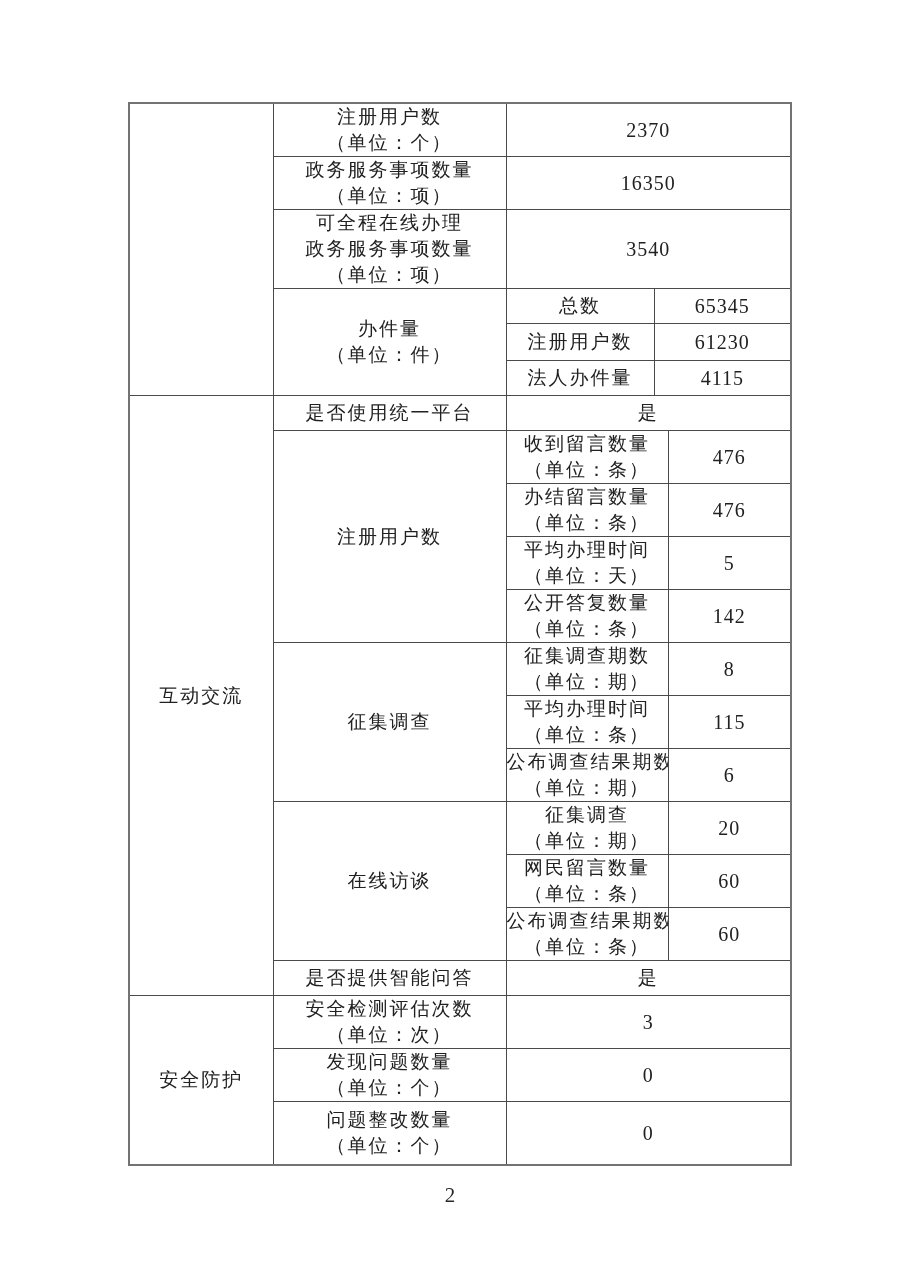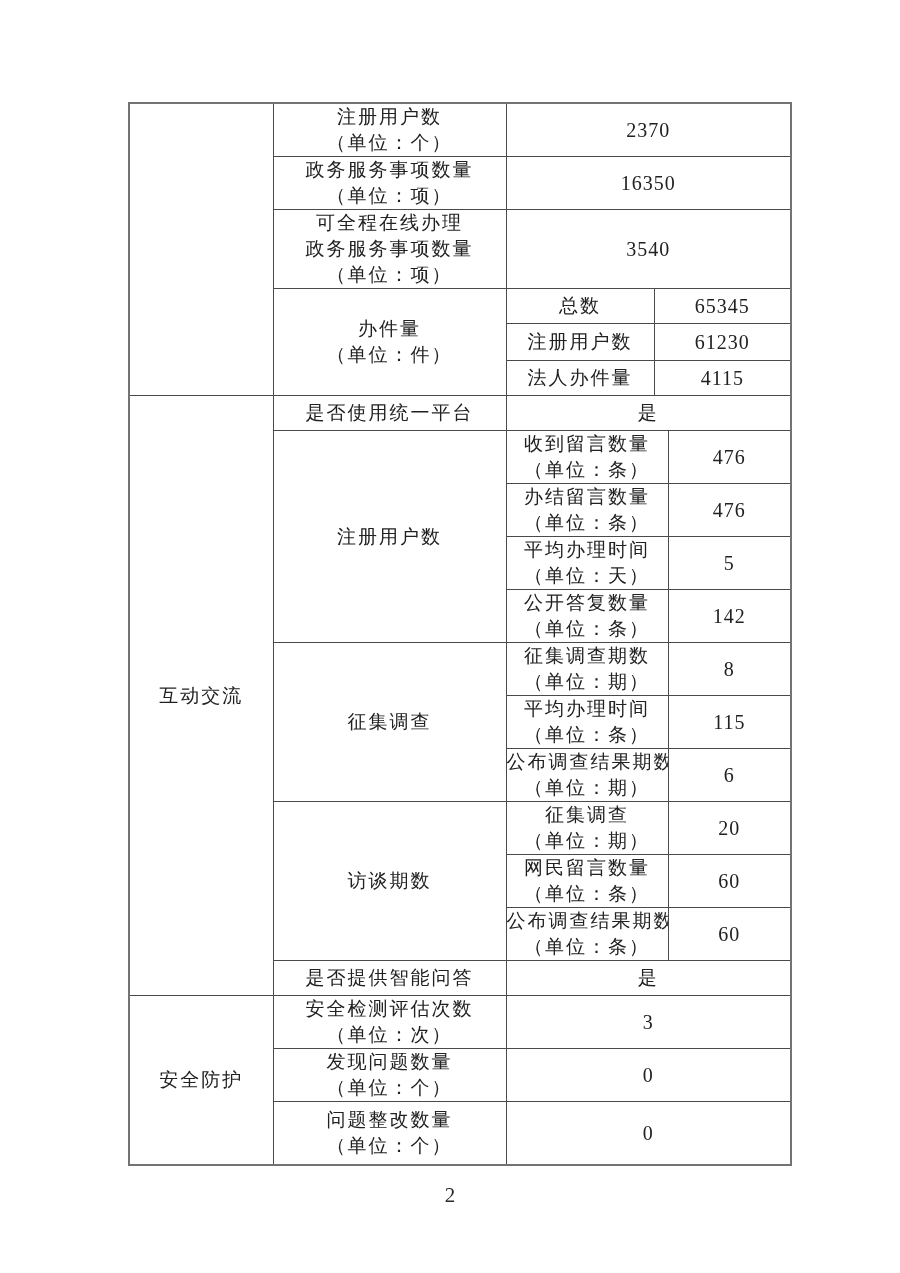--- a/index.html
+++ b/index.html
@@ -210,21 +210,21 @@
         <td colspan="2">
           <div class="lbl">公布调查结果期数</div>
           <div class="lbl">（单位：期）</div>
         </td>
         <td>
           <div class="num">6</div>
         </td>
       </tr>
       <tr class="h52">
         <td rowspan="3">
-          <div class="lbl">访谈期数</div>
+          <div class="lbl">在线访谈</div>
         </td>
         <td colspan="2">
           <div class="lbl">征集调查</div>
           <div class="lbl">（单位：期）</div>
         </td>
         <td>
           <div class="num">20</div>
         </td>
       </tr>
       <tr class="h53">

